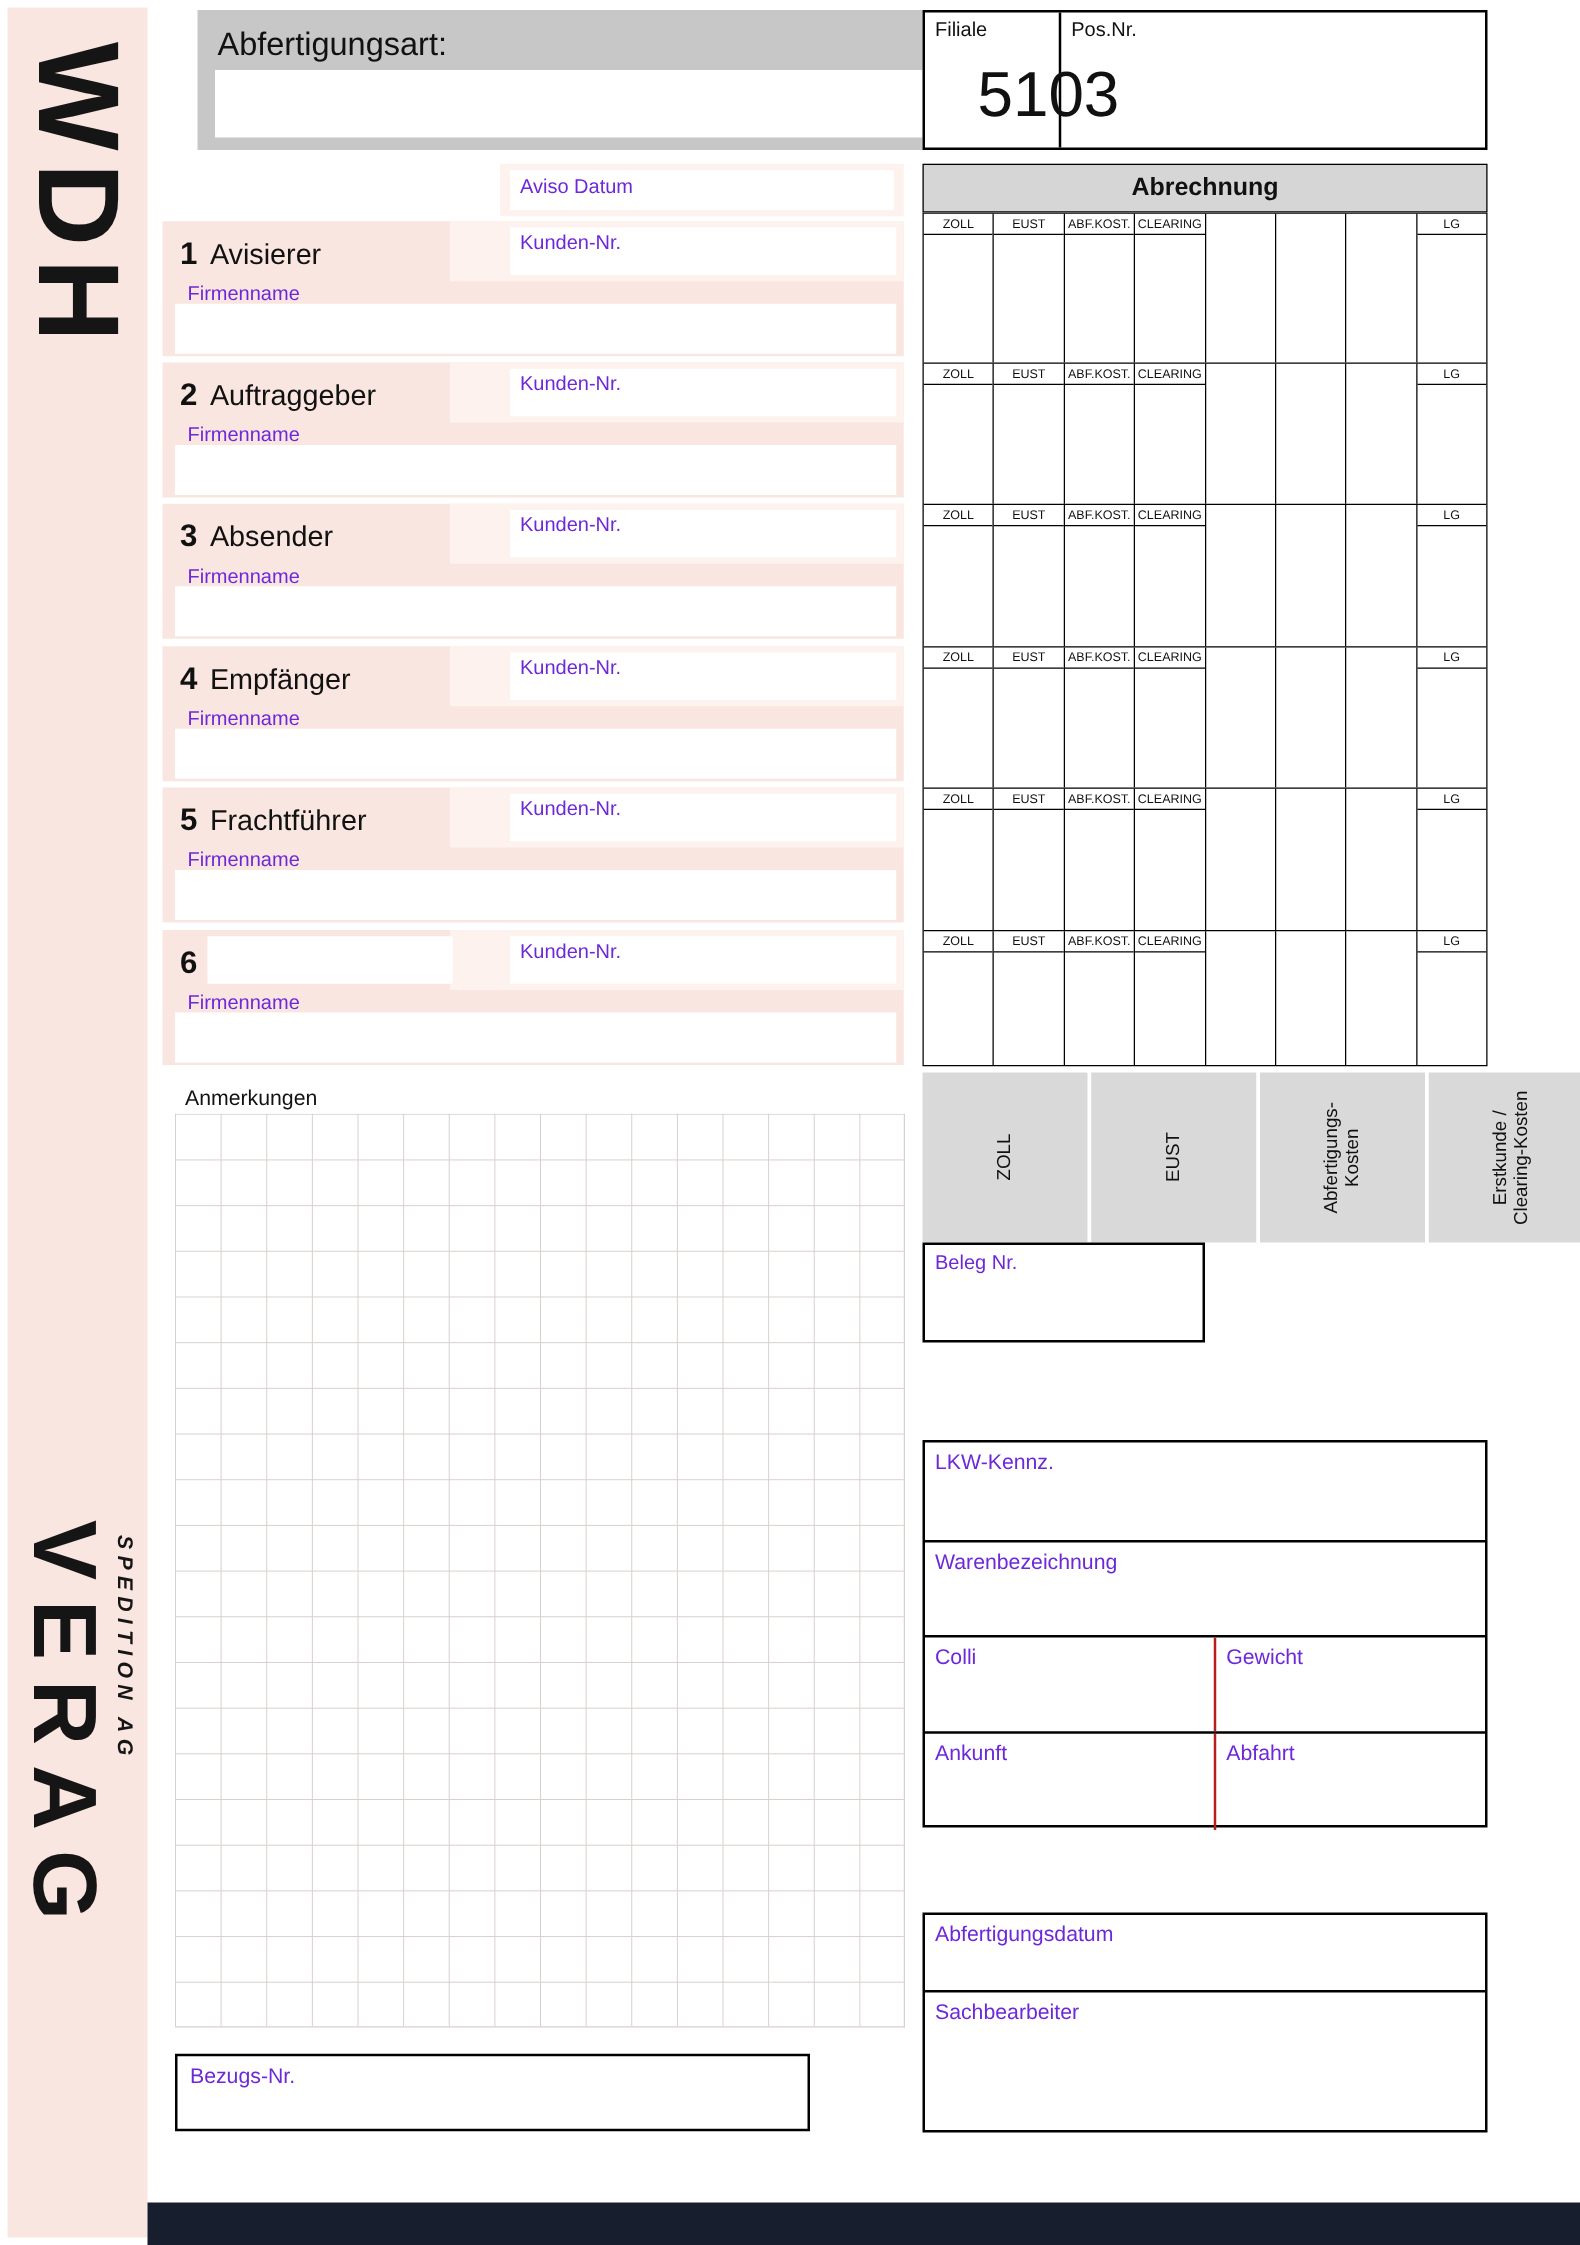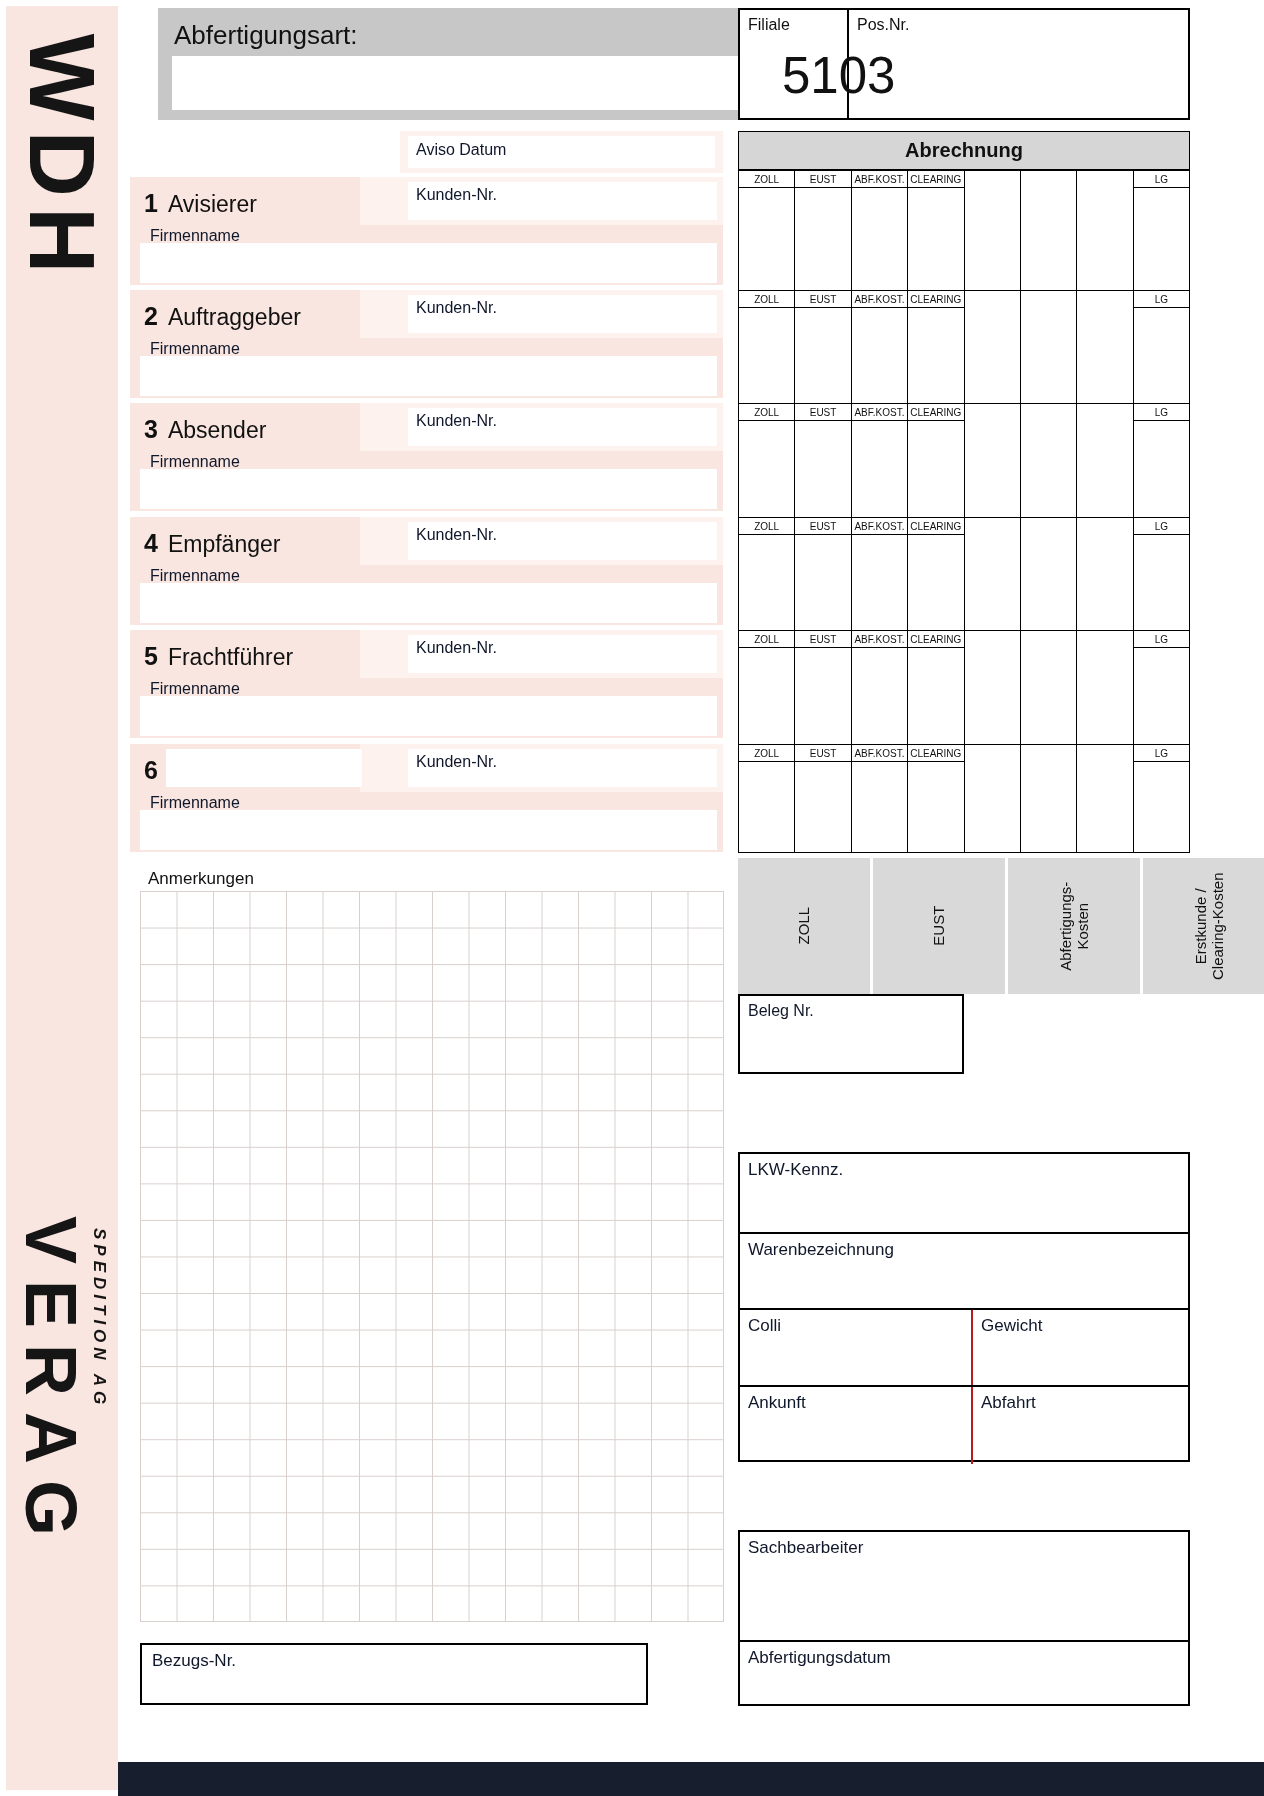--- a/index.html
+++ b/index.html
@@ -27,21 +27,21 @@
   .filiale-cell{width:107px;border-right:2px solid #000;position:relative;}
   .posnr-cell{flex:1;position:relative;}
   .cell-label{position:absolute;left:8px;top:6px;font-size:16px;}
   .filiale-value{position:absolute;left:6px;top:36px;font-size:51px;font-weight:normal;letter-spacing:0px;margin-left:36px;}
 
   
   .aviso{left:400px;top:131px;width:323px;height:42px;background:#fdf2ee;}
   .aviso-box{position:absolute;left:8px;top:5px;width:307px;height:32px;background:#fff;}
   .aviso-box .small-label{position:absolute;left:8px;top:5px;}
 
-  .small-label{font-size:16px;color:#0f172a;}
+  .small-label{font-size:16px;color:#6d28d9;}
 
   
   .party{left:130px;width:593px;height:108px;background:#fae6e0;}
   .kunden-strip{position:absolute;left:230px;top:0;right:0;height:48px;background:#fdf2ee;}
   .kunden-box{position:absolute;left:278px;top:5px;width:309px;height:38px;background:#fff;}
   .kunden-box .small-label{position:absolute;left:8px;top:4px;}
   .party-title{position:absolute;left:14px;top:12px;display:flex;align-items:baseline;gap:10px;}
   .party-num{font-size:25px;font-weight:bold;}
   .party-name{font-size:23px;}
   .firma-label{position:absolute;left:20px;top:50px;}
@@ -393,26 +393,26 @@
       <div class="lkw-cell">
         <span class="small-label">Ankunft</span>
       </div>
       <div class="lkw-cell">
         <span class="small-label">Abfahrt</span>
       </div>
     </div>
   </div>
 
   <div class="proc abs">
+    <div class="proc-row" style="height:62px">
+      <span class="small-label">Abfertigungsdatum</span>
+    </div>
     <div class="proc-row" style="height:110px">
       <span class="small-label">Sachbearbeiter</span>
     </div>
-    <div class="proc-row" style="height:62px">
-      <span class="small-label">Abfertigungsdatum</span>
-    </div>
   </div>
 
   <div class="bezug abs">
     <span class="small-label">Bezugs-Nr.</span>
   </div>
 
   <div class="footer-bar abs"></div>
 
 </div>
 

